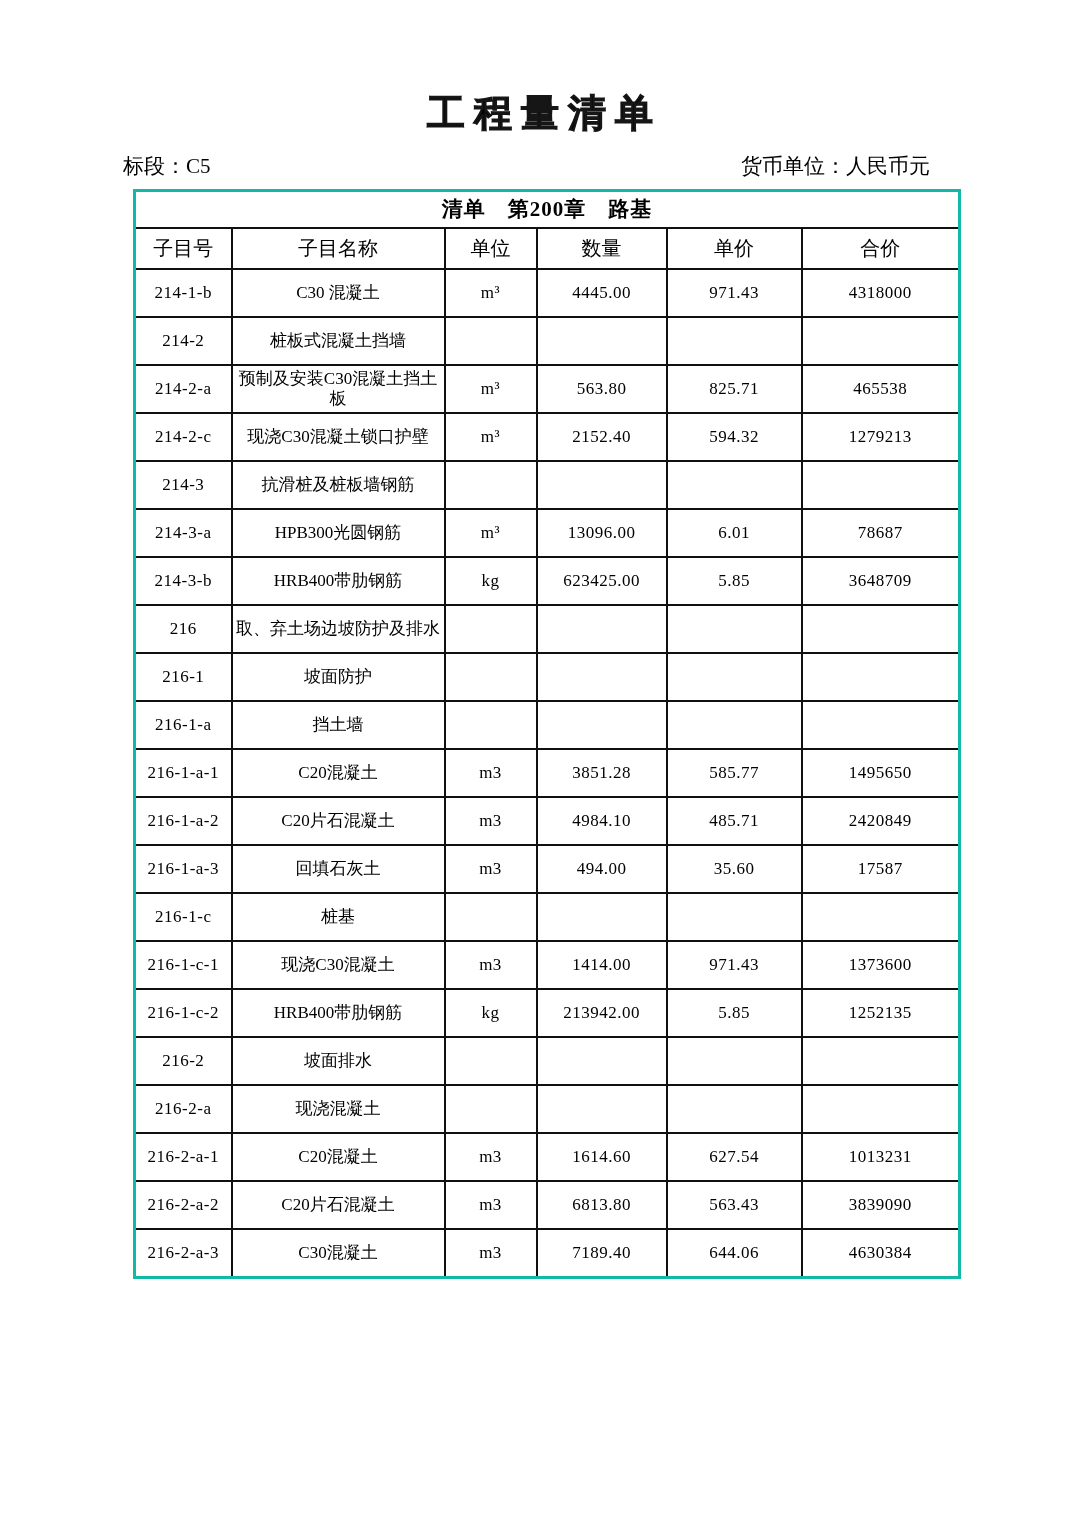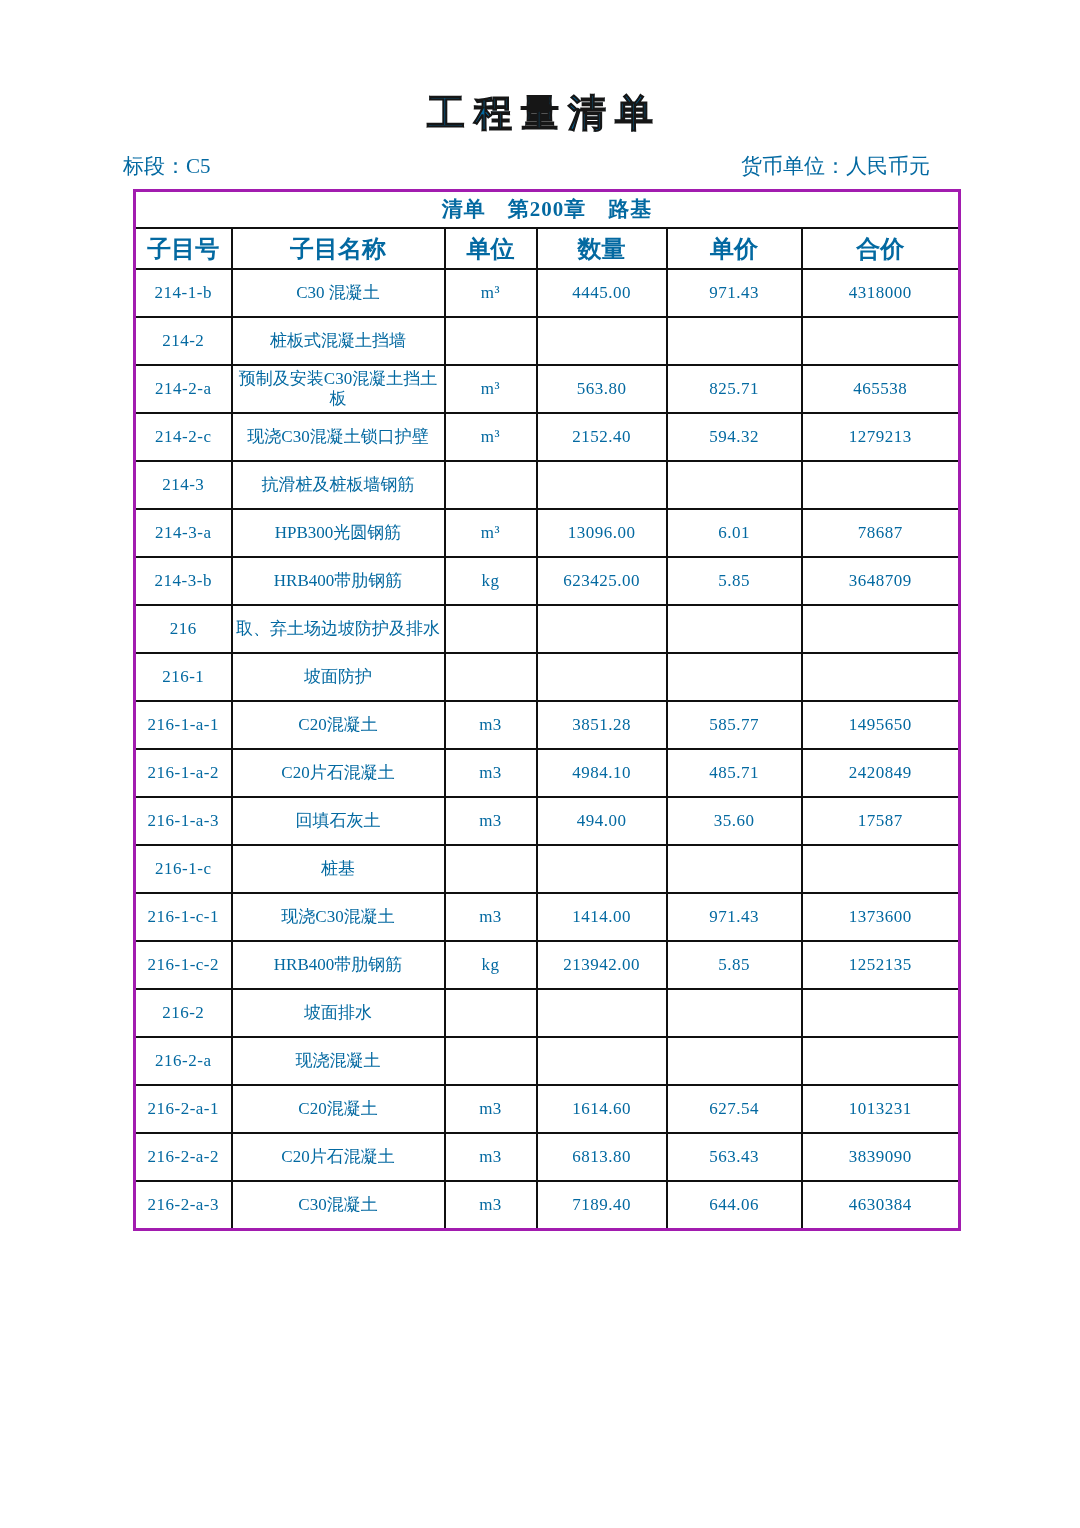--- a/index.html
+++ b/index.html
@@ -6,21 +6,21 @@
   html, body {
     margin: 0;
     padding: 0;
     background: #ffffff;
   }
   .page {
     position: relative;
     width: 1080px;
     height: 1528px;
     background: #ffffff;
-    color: #0369a1;
+    color: #000000;
     font-family: "Liberation Serif", "DejaVu Serif", serif;
     overflow: hidden;
   }
   .doc-title {
     margin: 0;
     padding-top: 92px;
     text-align: center;
     font-size: 38px;
     line-height: 1.15;
     font-weight: 900;
@@ -35,41 +35,41 @@
     justify-content: space-between;
     align-items: flex-start;
     font-size: 21px;
     line-height: 28px;
   }
   table.boq-table {
     margin: 9px 0 0 133px;
     width: 825px;
     border-collapse: collapse;
     table-layout: fixed;
-    border: 3px solid #a21caf;
+    border: 3px solid #14b8a6;
     font-size: 17px;
   }
   table.boq-table th,
   table.boq-table td {
     border: 2px solid #101010;
     padding: 1px 2px;
     text-align: center;
     vertical-align: middle;
     overflow: hidden;
   }
   tr.chapter-row th {
     height: 38px;
     font-size: 21px;
     font-weight: bold;
     letter-spacing: 1px;
   }
   tr.col-header-row th {
     height: 41px;
-    font-size: 24px;
-    font-weight: bold;
+    font-size: 20px;
+    font-weight: normal;
   }
   tbody tr { height: 48px; }
   td.col-name {
     text-align: left;
     padding-left: 4px;
     line-height: 1.2;
   }
   td.col-code, td.col-unit, td.col-quantity,
   td.col-unit-price, td.col-amount {
     letter-spacing: 0.5px;
@@ -176,20 +176,28 @@
         </tr>
         <tr>
           <td class="col-code">216-1</td>
           <td class="col-name">坡面防护</td>
           <td class="col-unit"></td>
           <td class="col-quantity"></td>
           <td class="col-unit-price"></td>
           <td class="col-amount"></td>
         </tr>
         <tr>
+          <td class="col-code">216-1-a</td>
+          <td class="col-name">挡土墙</td>
+          <td class="col-unit"></td>
+          <td class="col-quantity"></td>
+          <td class="col-unit-price"></td>
+          <td class="col-amount"></td>
+        </tr>
+        <tr>
           <td class="col-code">216-1-a-1</td>
           <td class="col-name">C20混凝土</td>
           <td class="col-unit">m3</td>
           <td class="col-quantity">3851.28</td>
           <td class="col-unit-price">585.77</td>
           <td class="col-amount">1495650</td>
         </tr>
         <tr>
           <td class="col-code">216-1-a-2</td>
           <td class="col-name">C20片石混凝土</td>

